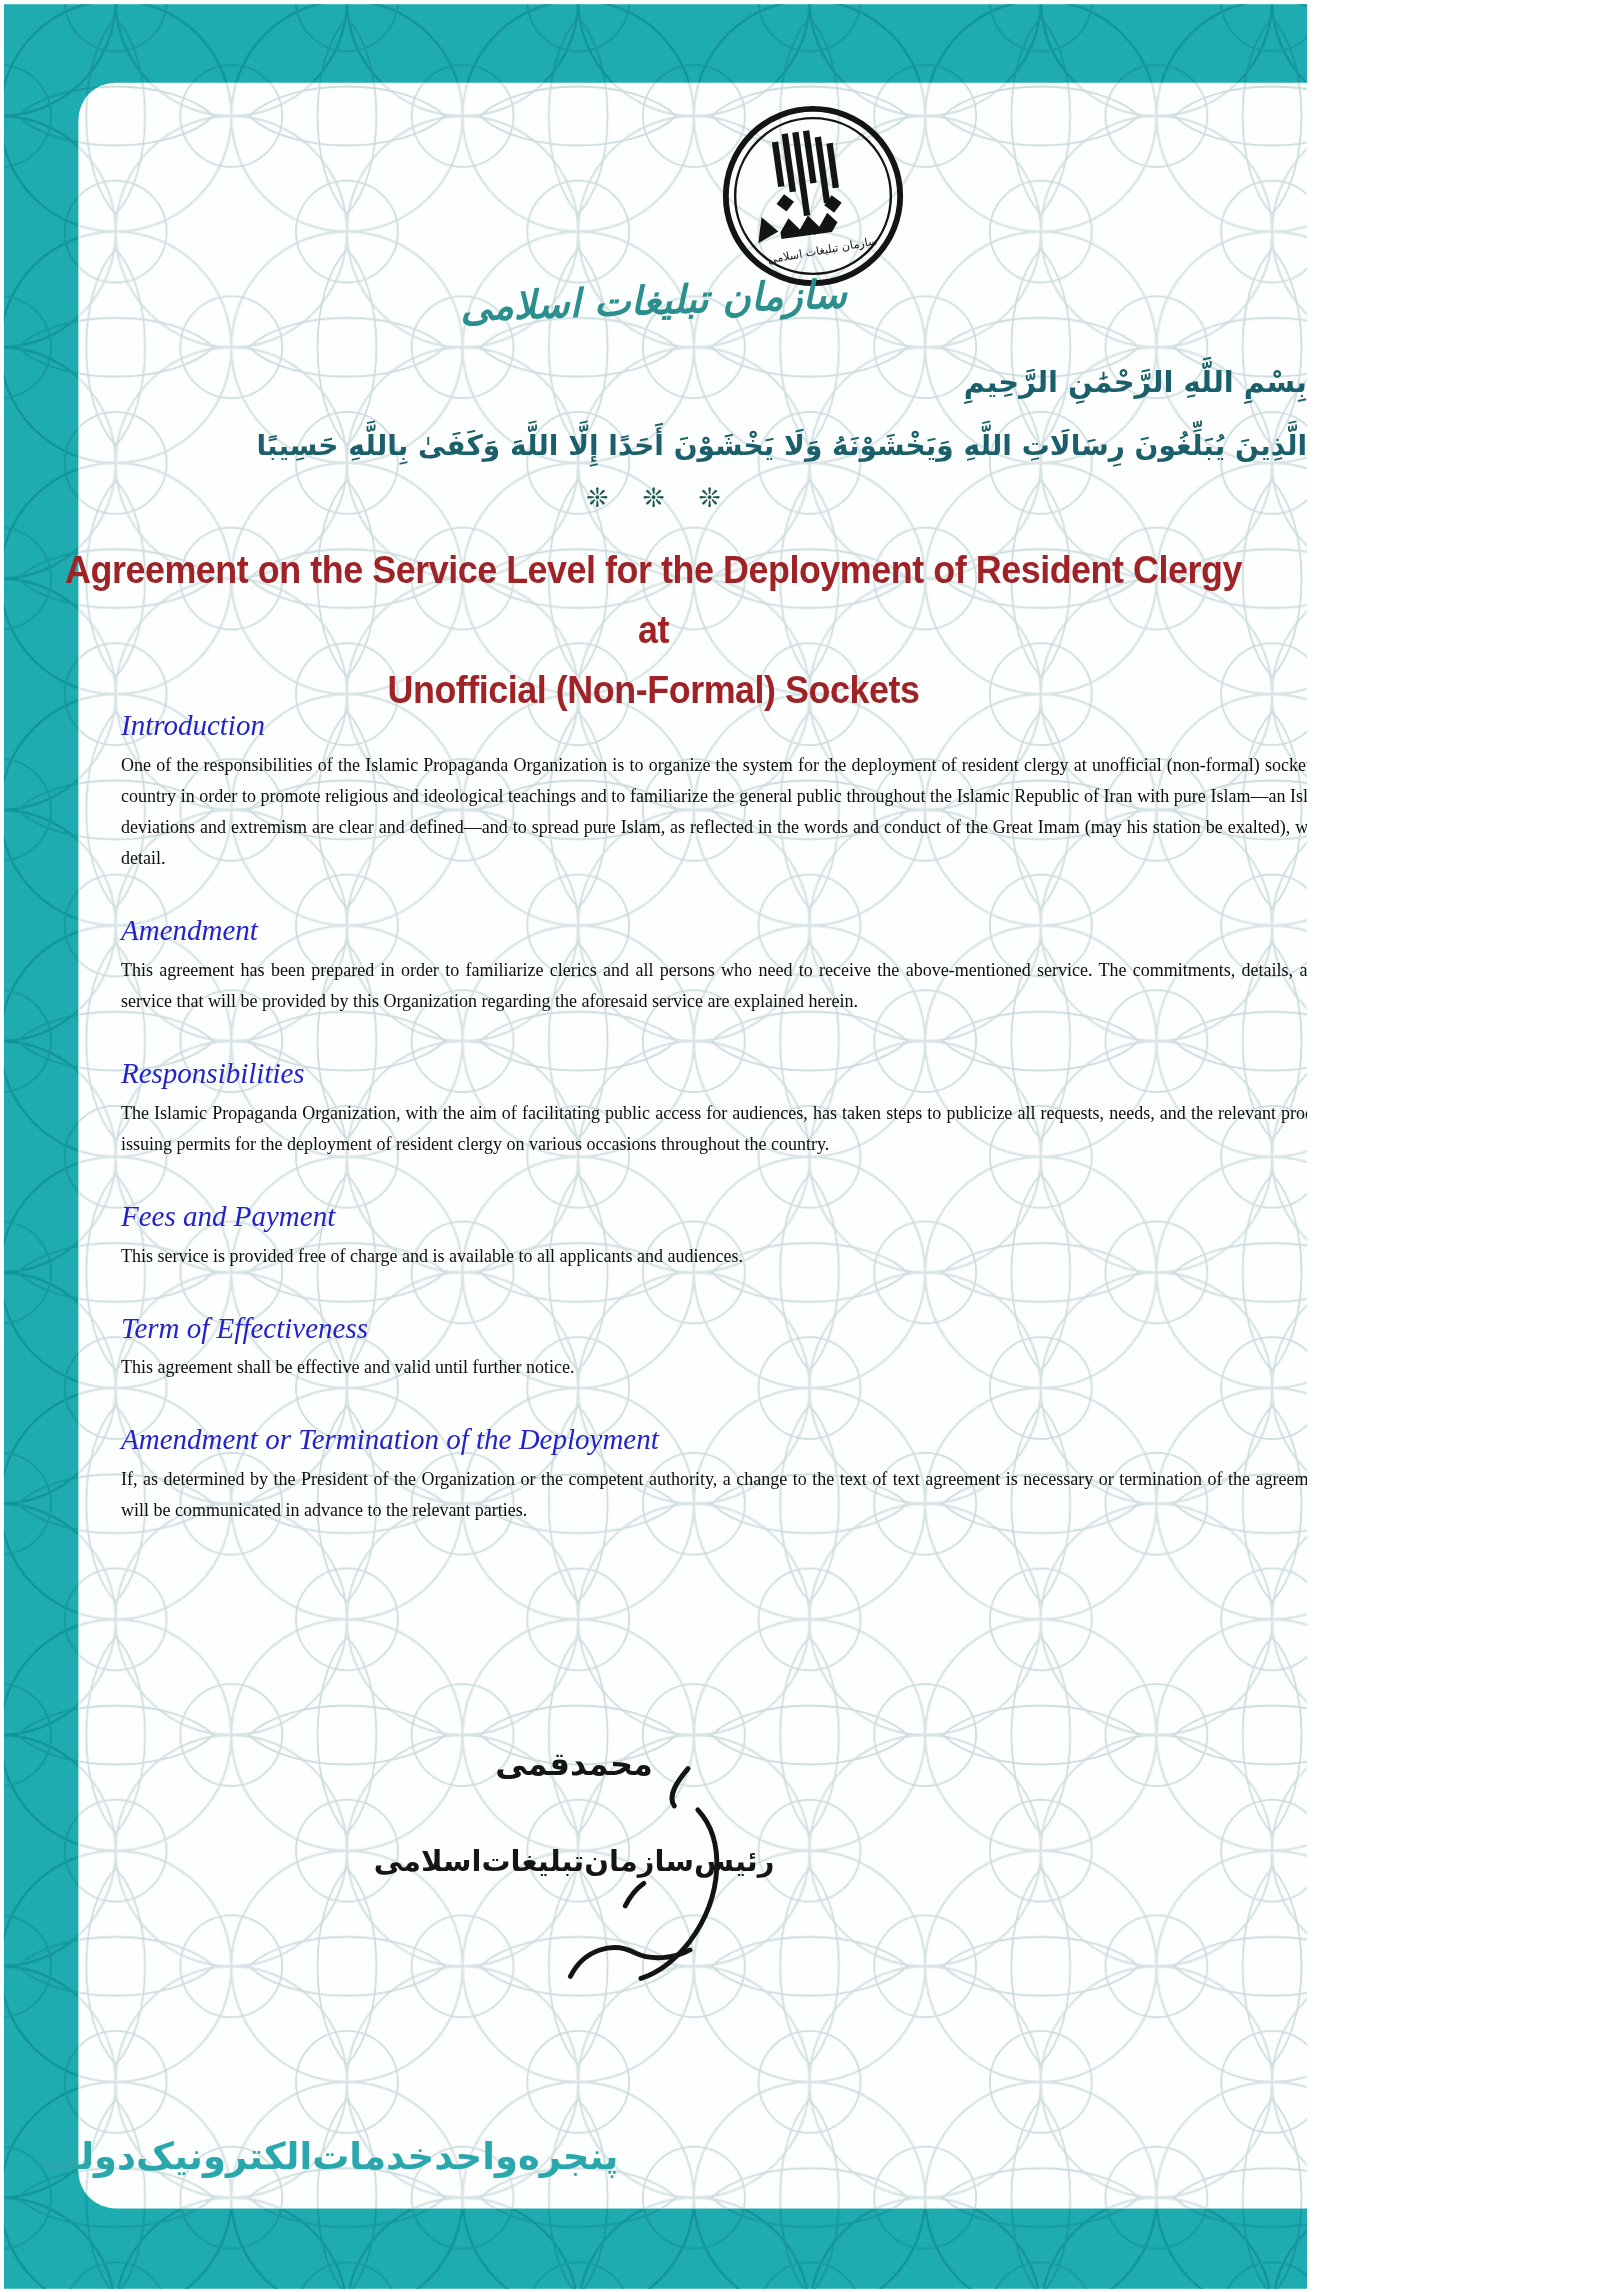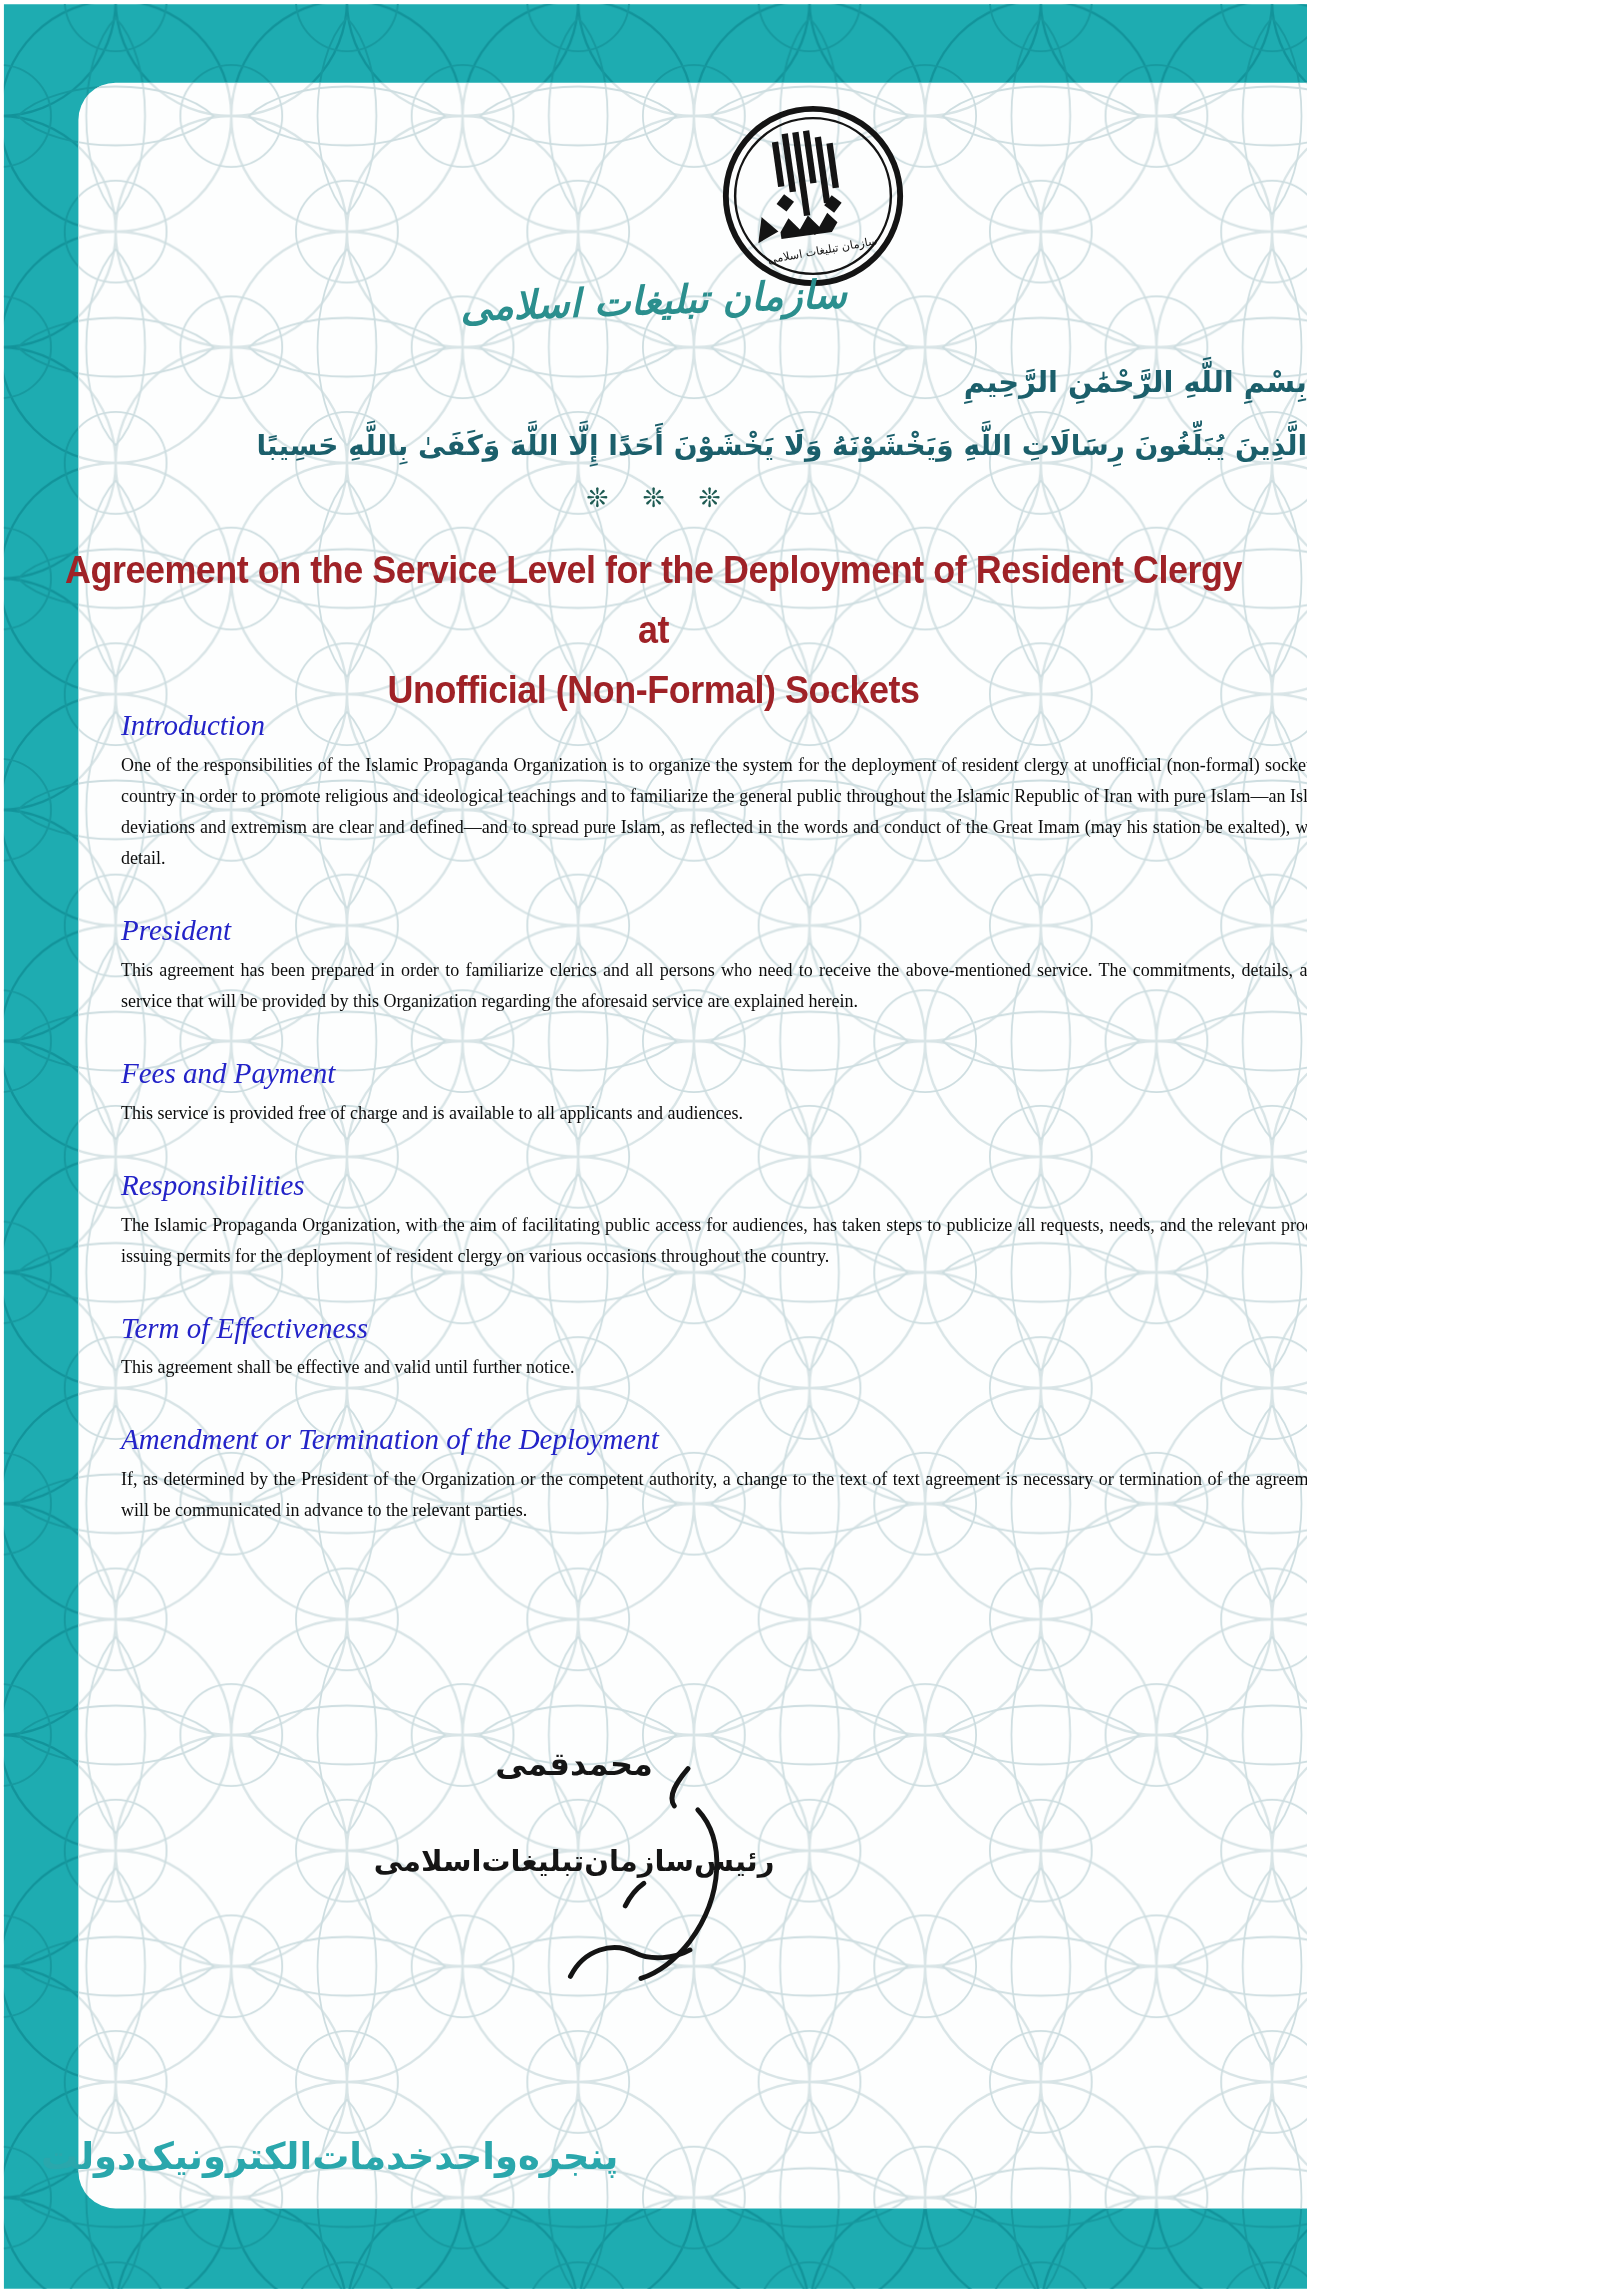--- a/index.html
+++ b/index.html
@@ -156,30 +156,30 @@
   <div class="ornaments">❊ ❊ ❊</div>
 
   <h1 class="doc-title"><span>Agreement on the Service Level for the Deployment of Resident Clergy at</span><br><span>Unofficial (Non-Formal) Sockets</span></h1>
 
   <div class="sections">
     <div class="section">
       <h2>Introduction</h2>
       <p>One of the responsibilities of the Islamic Propaganda Organization is to organize the system for the deployment of resident clergy at unofficial (non-formal) sockets in various regions of the country in order to promote religious and ideological teachings and to familiarize the general public throughout the Islamic Republic of Iran with pure Islam—an Islam whose boundaries with deviations and extremism are clear and defined—and to spread pure Islam, as reflected in the words and conduct of the Great Imam (may his station be exalted), which has been explained in detail.</p>
     </div>
     <div class="section">
-      <h2>President</h2>
+      <h2>Amendment</h2>
       <p>This agreement has been prepared in order to familiarize clerics and all persons who need to receive the above-mentioned service. The commitments, details, and the quality level of the service that will be provided by this Organization regarding the aforesaid service are explained herein.</p>
+    </div>
+    <div class="section">
+      <h2>Responsibilities</h2>
+      <p>The Islamic Propaganda Organization, with the aim of facilitating public access for audiences, has taken steps to publicize all requests, needs, and the relevant process, and is responsible for issuing permits for the deployment of resident clergy on various occasions throughout the country.</p>
     </div>
     <div class="section">
       <h2>Fees and Payment</h2>
       <p>This service is provided free of charge and is available to all applicants and audiences.</p>
-    </div>
-    <div class="section">
-      <h2>Responsibilities</h2>
-      <p>The Islamic Propaganda Organization, with the aim of facilitating public access for audiences, has taken steps to publicize all requests, needs, and the relevant process, and is responsible for issuing permits for the deployment of resident clergy on various occasions throughout the country.</p>
     </div>
     <div class="section">
       <h2>Term of Effectiveness</h2>
       <p>This agreement shall be effective and valid until further notice.</p>
     </div>
     <div class="section">
       <h2>Amendment or Termination of the Deployment</h2>
       <p>If, as determined by the President of the Organization or the competent authority, a change to the text of text agreement is necessary or termination of the agreement is required, this matter will be communicated in advance to the relevant parties.</p>
     </div>
   </div>

